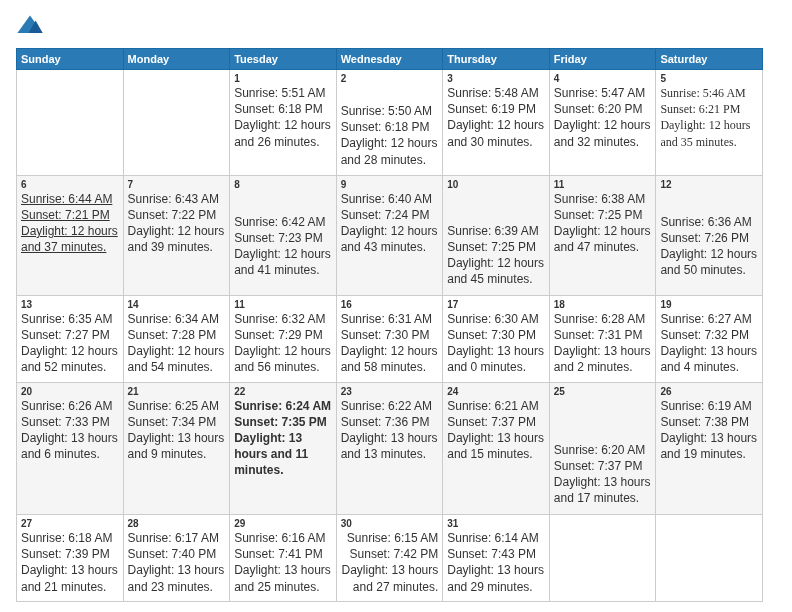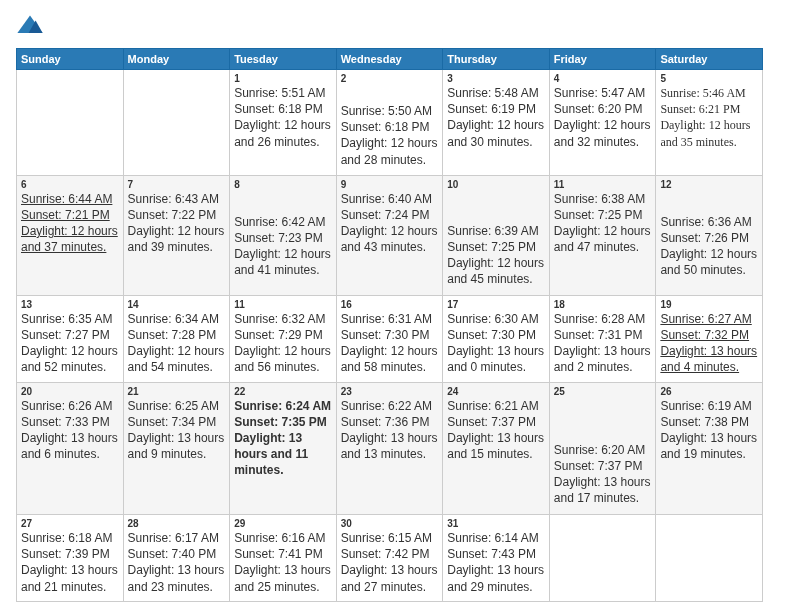--- a/index.html
+++ b/index.html
@@ -252,21 +252,21 @@
 Daylight: 13 hours and 0 minutes.</div>
           </td>
           <td>
             <span class="day-num">18</span>
             <div class="day-info" style="white-space: pre-line;">Sunrise: 6:28 AM
 Sunset: 7:31 PM
 Daylight: 13 hours and 2 minutes.</div>
           </td>
           <td>
             <span class="day-num">19</span>
-            <div class="day-info" style="white-space: pre-line; text-decoration: underline;">Sunrise: 6:27 AM
+            <div class="day-info" style="white-space: pre-line;">Sunrise: 6:27 AM
 Sunset: 7:32 PM
 Daylight: 13 hours and 4 minutes.</div>
           </td>
         </tr>
         <tr>
           <td>
             <span class="day-num">20</span>
             <div class="day-info" style="white-space: pre-line;">Sunrise: 6:26 AM
 Sunset: 7:33 PM
 Daylight: 13 hours and 6 minutes.</div>
@@ -322,21 +322,21 @@
 Daylight: 13 hours and 23 minutes.</div>
           </td>
           <td>
             <span class="day-num">29</span>
             <div class="day-info" style="white-space: pre-line;">Sunrise: 6:16 AM
 Sunset: 7:41 PM
 Daylight: 13 hours and 25 minutes.</div>
           </td>
           <td>
             <span class="day-num">30</span>
-            <div class="day-info" style="white-space: pre-line;">Sunrise: 6:15 AM
+            <div class="day-info" style="white-space: pre-line; text-align: right;">Sunrise: 6:15 AM
 Sunset: 7:42 PM
 Daylight: 13 hours and 27 minutes.</div>
           </td>
           <td>
             <span class="day-num">31</span>
             <div class="day-info" style="white-space: pre-line;">Sunrise: 6:14 AM
 Sunset: 7:43 PM
 Daylight: 13 hours and 29 minutes.</div>
           </td>
           <td class="empty-cell"></td>

